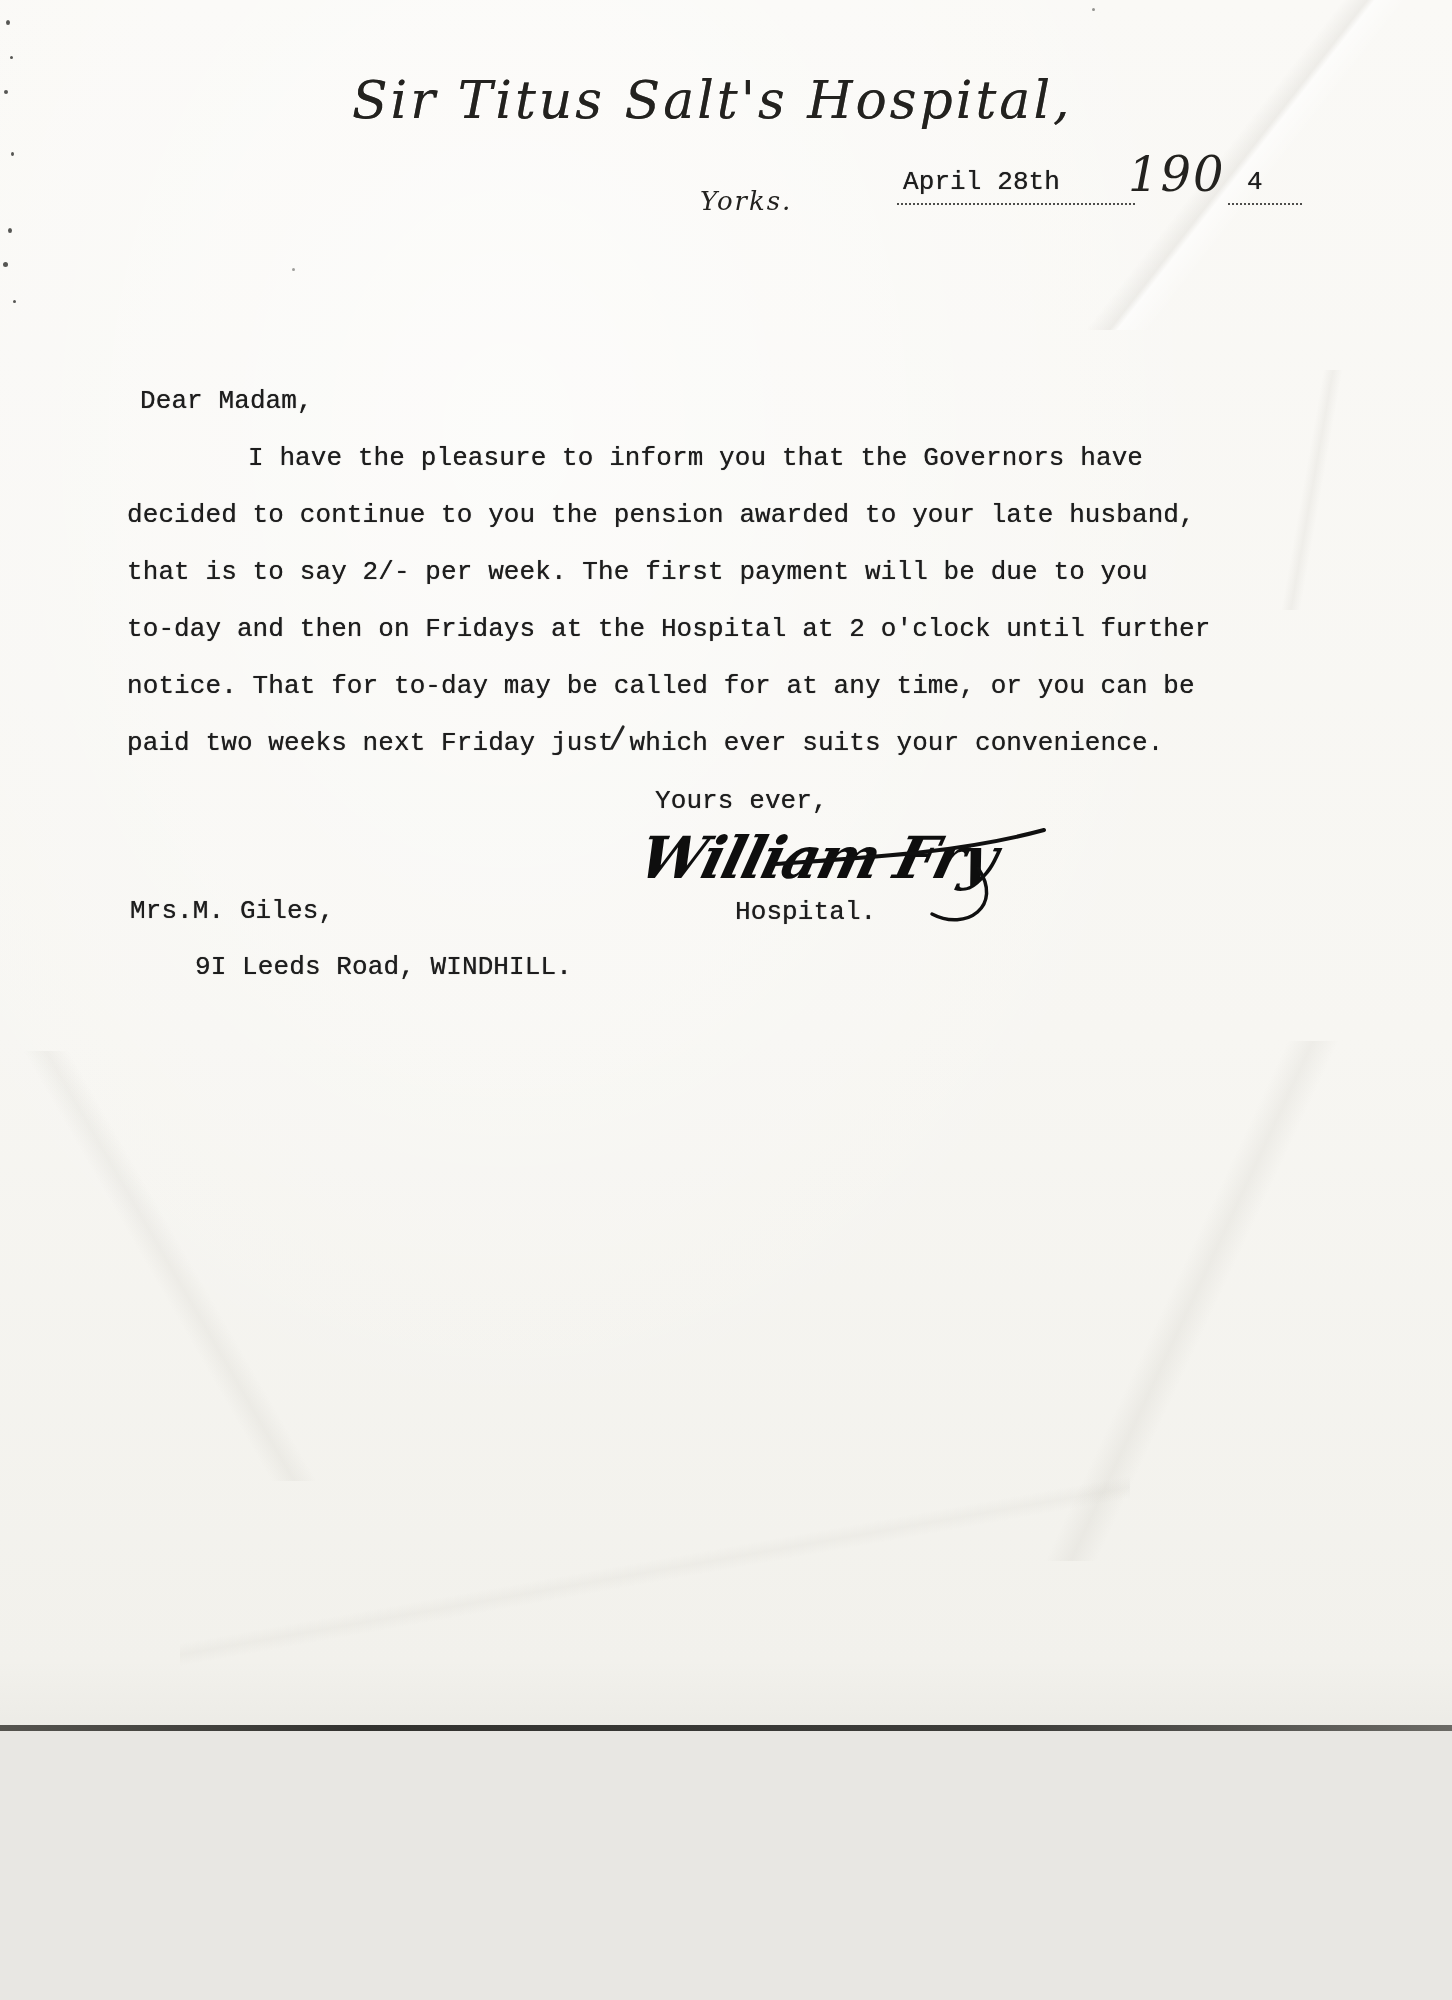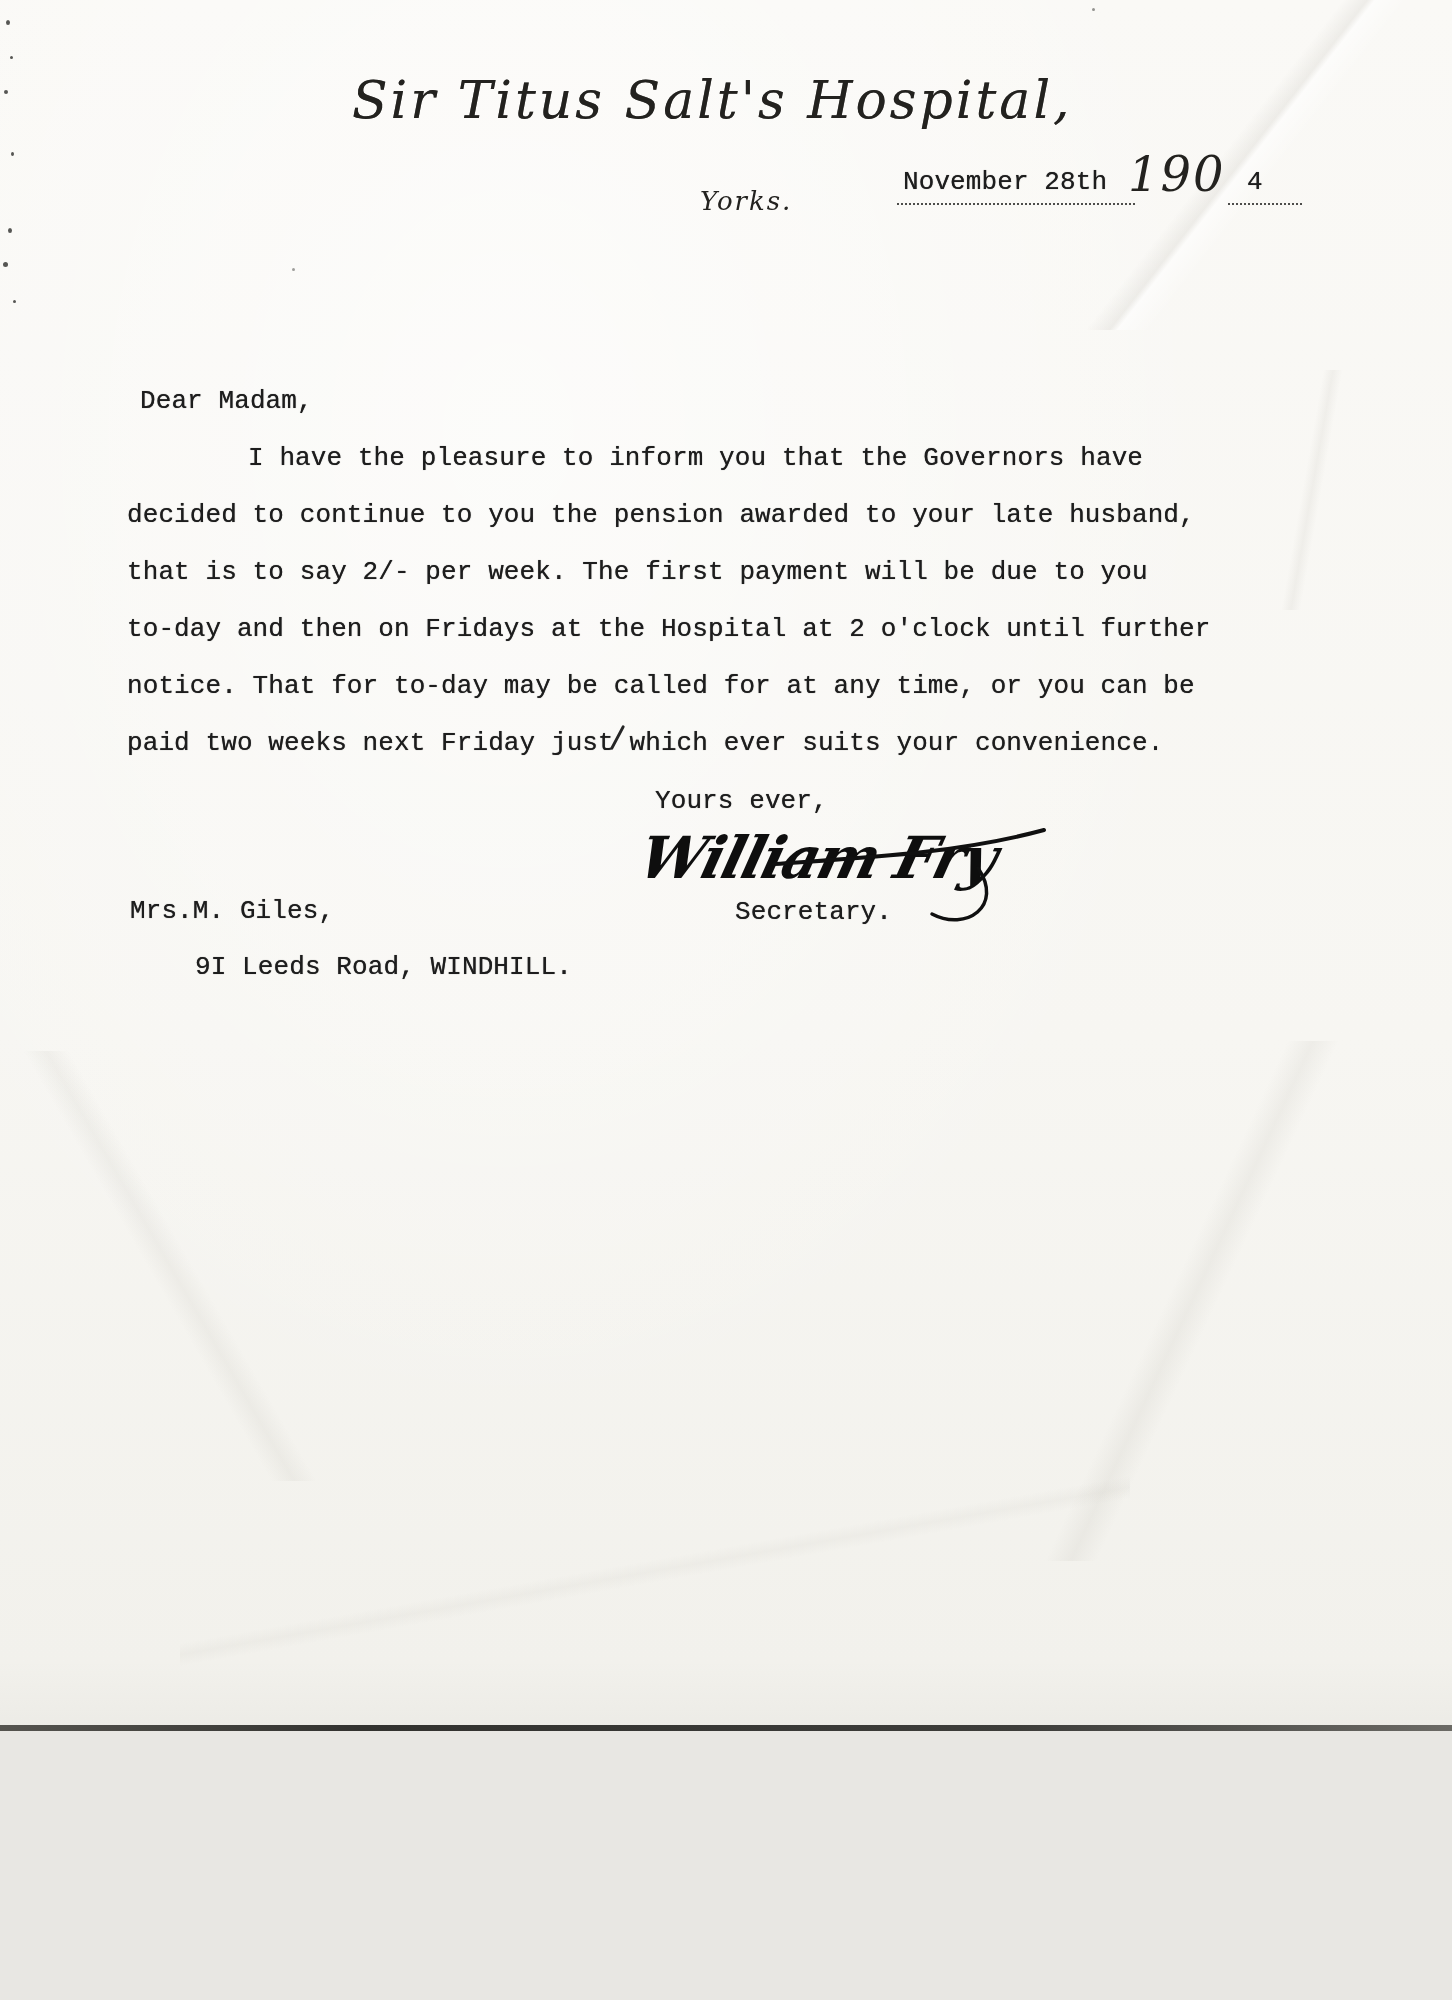--- a/index.html
+++ b/index.html
@@ -80,21 +80,21 @@
   <div class="crease" style="top:370px;right:0;width:280px;height:240px;
               background:linear-gradient(100deg,transparent 47%,rgba(130,125,112,0.08) 50%,transparent 53%);"></div>
   <div class="crease" style="bottom:250px;left:-90px;width:520px;height:430px;
               background:linear-gradient(60deg,transparent 47%,rgba(130,125,112,0.07) 50%,transparent 53%);"></div>
   <div class="crease" style="bottom:170px;right:-50px;width:620px;height:520px;
               background:linear-gradient(115deg,transparent 47%,rgba(130,125,112,0.08) 50%,transparent 53%);"></div>
   <div class="crease" style="bottom:50px;left:180px;width:950px;height:220px;
               background:linear-gradient(170deg,transparent 47%,rgba(130,125,112,0.05) 50%,transparent 53%);"></div>
 
   <div class="script hospital">Sir Titus Salt's Hospital,</div>
-  <div class="typed date-typed">November 28th</div>
+  <div class="typed date-typed">April 28th</div>
   <div class="dotted-rule rule-date"></div>
   <div class="script year-printed">190</div>
   <div class="typed year-typed">4</div>
   <div class="dotted-rule rule-year"></div>
   <div class="script county">Yorks.</div>
 
   <div class="typed salutation">Dear Madam,</div>
   <div class="typed l1">decided to continue to you the pension awarded to your late husband,</div>
   <div class="typed indented">I have the pleasure to inform you that the Governors have</div>
   <div class="typed l2">that is to say 2/- per week. The first payment will be due to you</div>
@@ -107,21 +107,21 @@
 
   <svg class="signature-svg" width="430" height="130" viewBox="0 0 430 130">
     <g transform="skewX(-14) translate(28,0)">
       <text x="0" y="72" style="font-family:'DejaVu Serif','Liberation Serif',serif;font-style:italic;font-weight:bold;
                    font-size:58px;fill:#0e0e0e;letter-spacing:-2px;">William Fry</text>
     </g>
     <path d="M 148 58 C 230 52, 330 48, 418 24" stroke="#101010" stroke-width="4" fill="none" stroke-linecap="round"></path>
     <path d="M 352 62 C 378 100, 340 126, 306 108" stroke="#101010" stroke-width="3.5" fill="none" stroke-linecap="round"></path>
   </svg>
 
-  <div class="typed secretary">Secretary.</div>
+  <div class="typed secretary">Hospital.</div>
 
   <div class="typed recipient-name">Mrs.M. Giles,</div>
   <div class="typed recipient-address">9I Leeds Road, WINDHILL.</div>
 
   <div class="mirror-pencil">C3a-164</div>
 
   <div class="bottom-edge"></div>
   <span class="speck" style="left:6px;top:20px;width:4px;height:5px;"></span>
   <span class="speck" style="left:10px;top:56px;width:3px;height:3px;"></span>
   <span class="speck" style="left:4px;top:90px;width:4px;height:4px;"></span>

